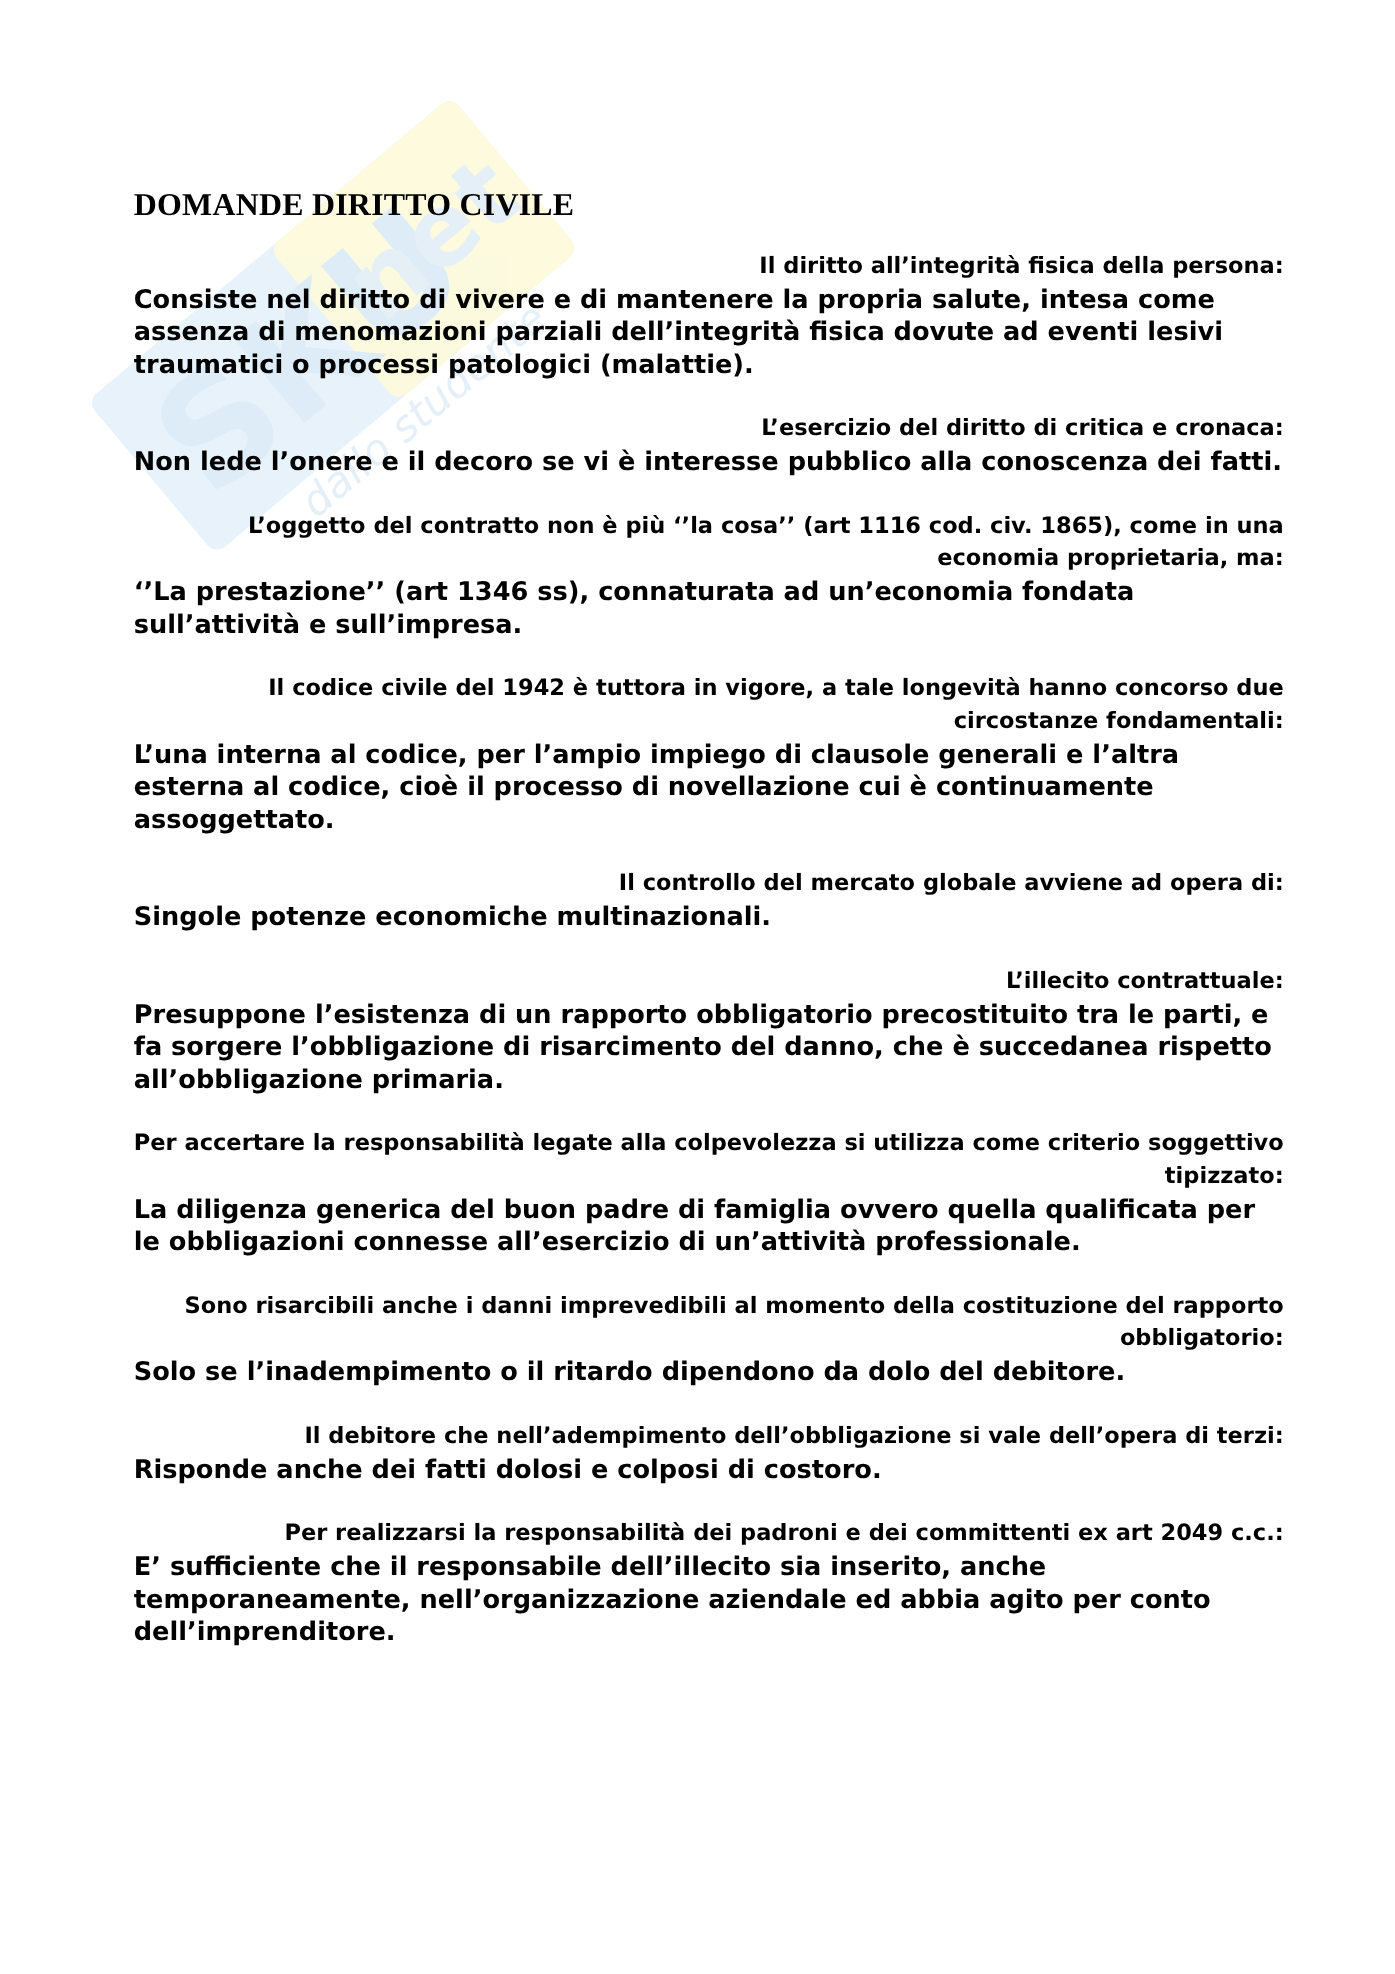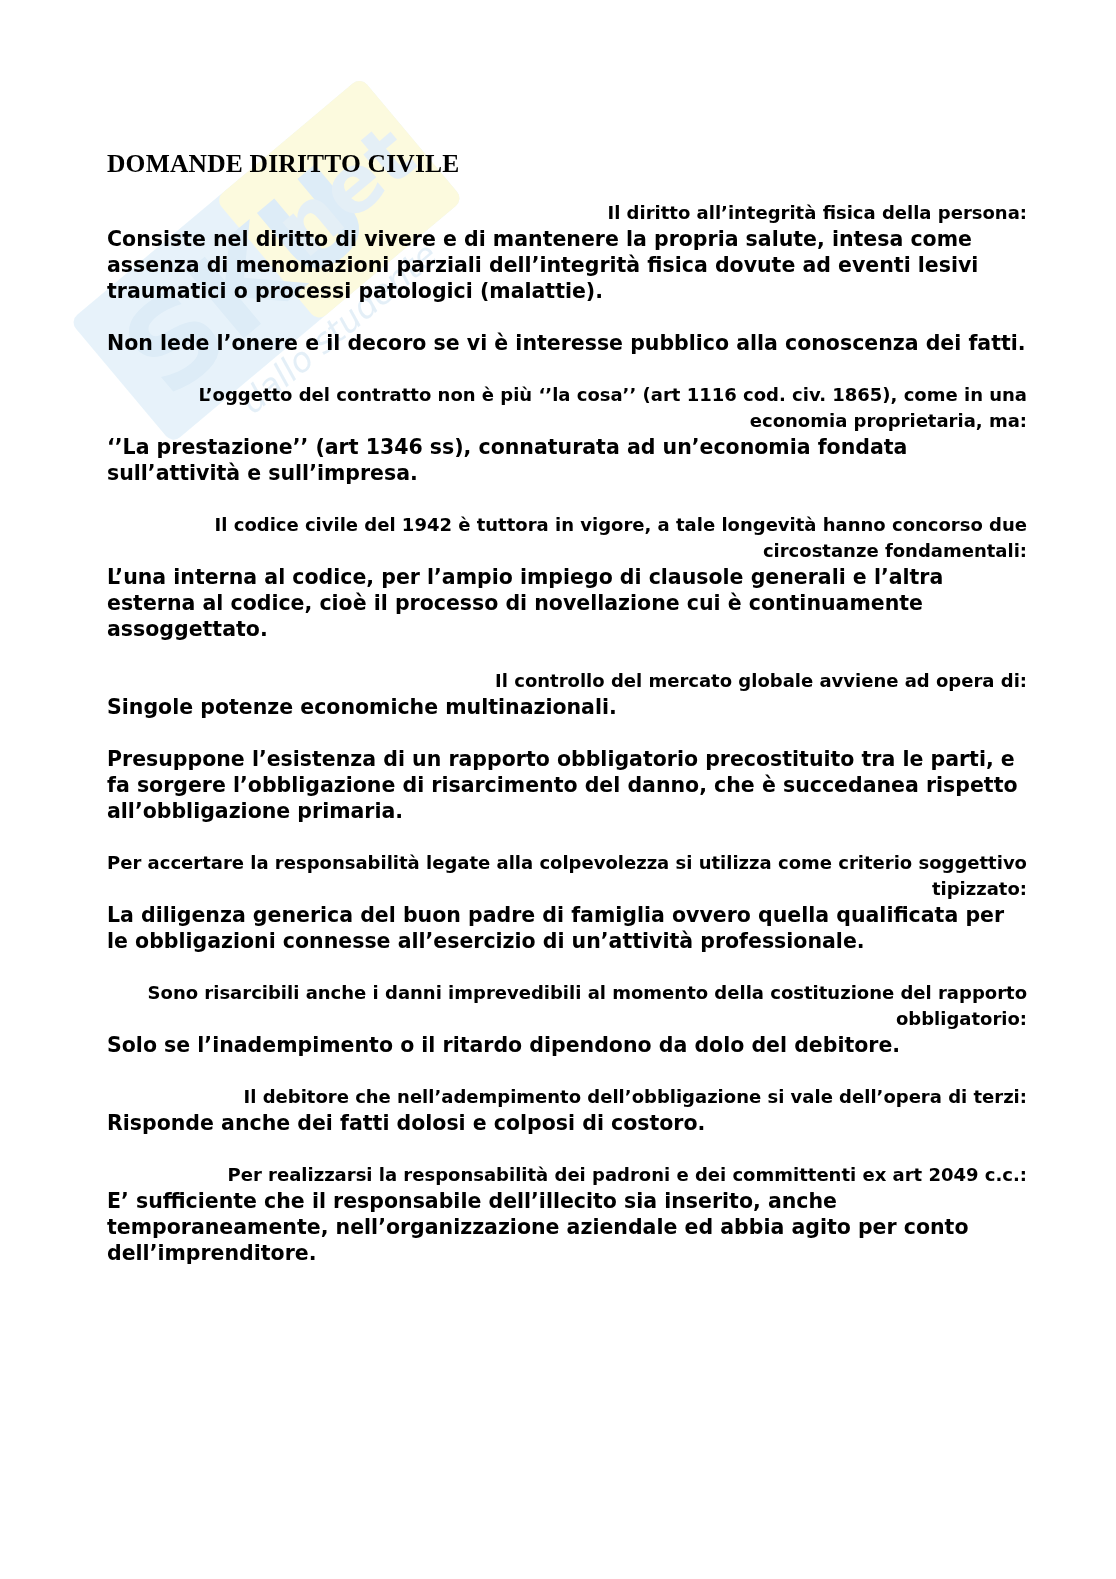--- a/index.html
+++ b/index.html
@@ -71,39 +71,41 @@
 
 <main class="page">
   <h1 class="doc-title">DOMANDE DIRITTO CIVILE</h1>
 
   <section class="qa">
     <p class="question">Il diritto all’integrità fisica della persona:</p>
     <p class="answer">Consiste nel diritto di vivere e di mantenere la propria salute, intesa come assenza di menomazioni parziali dell’integrità fisica dovute ad eventi lesivi traumatici o processi patologici (malattie).</p>
   </section>
 
   <section class="qa">
+    <p class="question">L’esercizio del diritto di critica e cronaca:</p>
     <p class="answer">Non lede l’onere e il decoro se vi è interesse pubblico alla conoscenza dei fatti.</p>
   </section>
 
   <section class="qa">
     <p class="question">L’oggetto del contratto non è più ‘’la cosa’’ (art 1116 cod. civ. 1865), come in una economia proprietaria, ma:</p>
     <p class="answer">‘’La prestazione’’ (art 1346 ss), connaturata ad un’economia fondata sull’attività e sull’impresa.</p>
   </section>
 
   <section class="qa">
     <p class="question">Il codice civile del 1942 è tuttora in vigore, a tale longevità hanno concorso due circostanze fondamentali:</p>
     <p class="answer">L’una interna al codice, per l’ampio impiego di clausole generali e l’altra esterna al codice, cioè il processo di novellazione cui è continuamente assoggettato.</p>
   </section>
 
   <section class="qa">
     <p class="question">Il controllo del mercato globale avviene ad opera di:</p>
     <p class="answer">Singole potenze economiche multinazionali.</p>
   </section>
 
   <section class="qa">
+    <p class="question">L’illecito contrattuale:</p>
     <p class="answer">Presuppone l’esistenza di un rapporto obbligatorio precostituito tra le parti, e fa sorgere l’obbligazione di risarcimento del danno, che è succedanea rispetto all’obbligazione primaria.</p>
   </section>
 
   <section class="qa">
     <p class="question">Per accertare la responsabilità legate alla colpevolezza si utilizza come criterio soggettivo tipizzato:</p>
     <p class="answer">La diligenza generica del buon padre di famiglia ovvero quella qualificata per le obbligazioni connesse all’esercizio di un’attività professionale.</p>
   </section>
 
   <section class="qa">
     <p class="question">Sono risarcibili anche i danni imprevedibili al momento della costituzione del rapporto obbligatorio:</p>

